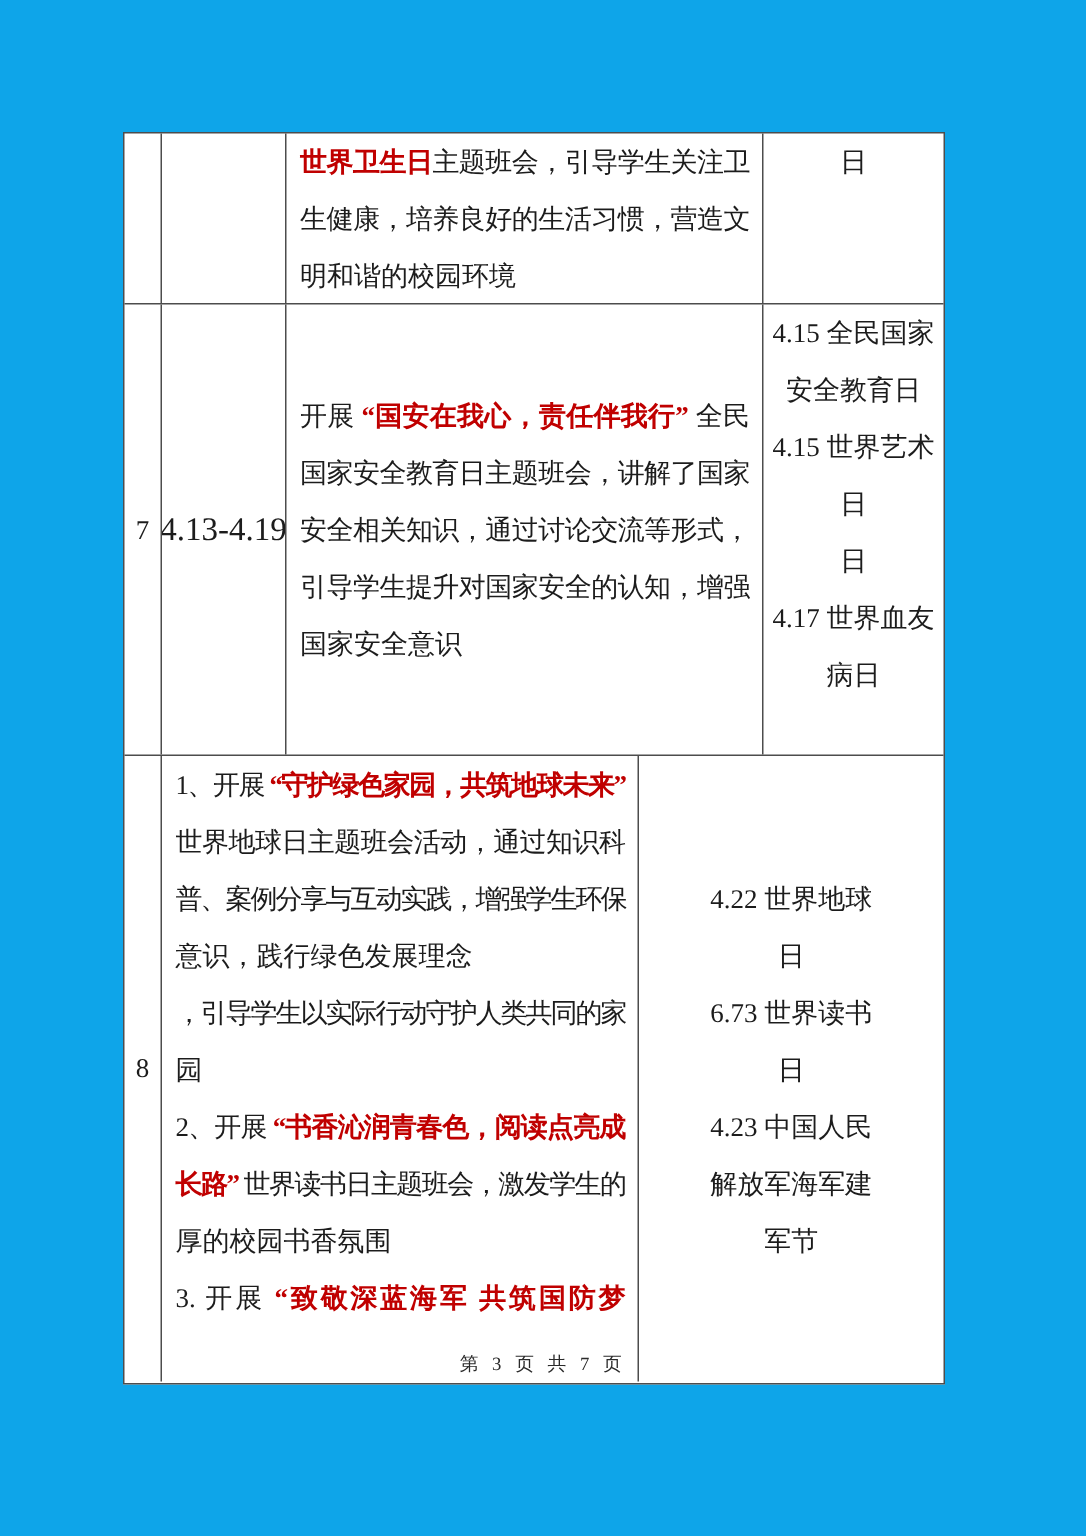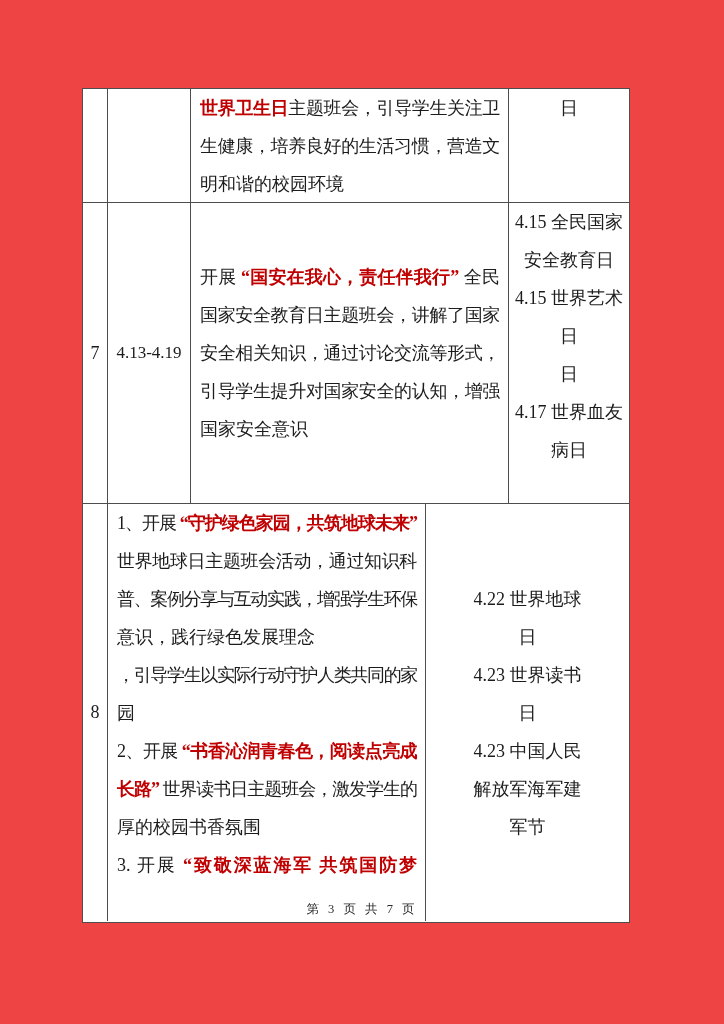--- a/index.html
+++ b/index.html
@@ -9,38 +9,38 @@
   }
   *{margin:0;padding:0;box-sizing:border-box;}
   html,body{width:724px;height:1024px;}
   body{
     background:#ffffff;
     font-family:"Liberation Serif","DejaVu Serif",serif;
     color:var(--ink);
     position:relative;
     overflow:hidden;
   }
-  .page{position:absolute;inset:0;background:#ef4444;text-decoration:underline;}
+  .page{position:absolute;inset:0;background:#0ea5e9;text-decoration:underline;}
   .tbl{
     position:absolute;
     left:82px;top:88px;
     width:548px;height:835px;
     border:1px solid var(--line);
     display:flex;flex-direction:column;
     background:#fff;
   }
   .trow{display:flex;border-bottom:1px solid var(--line);}
   .trow:last-child{border-bottom:none;}
   .r0{height:114px;}
   .r1{height:301px;}
   .r2{height:417px;}
   .cell{border-right:1px solid var(--line);overflow:hidden;}
   .c-days{border-right:none;}
   .c-num{width:25px;display:flex;align-items:center;justify-content:center;font-size:18px;}
-  .c-date{width:83px;display:flex;align-items:center;justify-content:center;font-size:17px;letter-spacing:0px;white-space:nowrap;}
+  .c-date{width:83px;display:flex;align-items:center;justify-content:center;font-size:22px;letter-spacing:0px;white-space:nowrap;}
   .c-content{
     width:318px;
     padding:0 8px 0 9px;
     display:flex;flex-direction:column;
     font-size:18px;
   }
   .r1 .c-content{justify-content:center;}
   .c-days{
     flex:1;
     display:flex;flex-direction:column;
@@ -109,21 +109,21 @@
           <div class="cl j" style="white-space: nowrap; letter-spacing: -1.33333px;"><span>，引导学生以实际行动守护人类共同的家</span></div>
           <div class="cl e" style=""><span>园</span></div>
           <div class="cl j" style="white-space: nowrap; letter-spacing: -0.578947px;"><span>2、开展 </span><span class="rd">“书香沁润青春色，阅读点亮成</span></div>
           <div class="cl j" style="white-space: nowrap; letter-spacing: -1.05263px;"><span class="rd">长路”</span><span> 世界读书日主题班会，激发学生的</span></div>
           <div class="cl e" style=""><span>厚的校园书香氛围</span></div>
           <div class="cl j" style=""><span>3. 开展 </span><span class="rd">“致敬深蓝海军 共筑国防梦</span></div>
         </div>
         <div class="cell c-days">
           <div class="dl">4.22 世界地球</div>
           <div class="dl">日</div>
-          <div class="dl">4.23 世界读书</div>
+          <div class="dl">6.73 世界读书</div>
           <div class="dl">日</div>
           <div class="dl">4.23 中国人民</div>
           <div class="dl">解放军海军建</div>
           <div class="dl">军节</div>
         </div>
       </div>
     </div>
   <div class="footer">第 3 页 共 7 页</div>
 </div>
 

